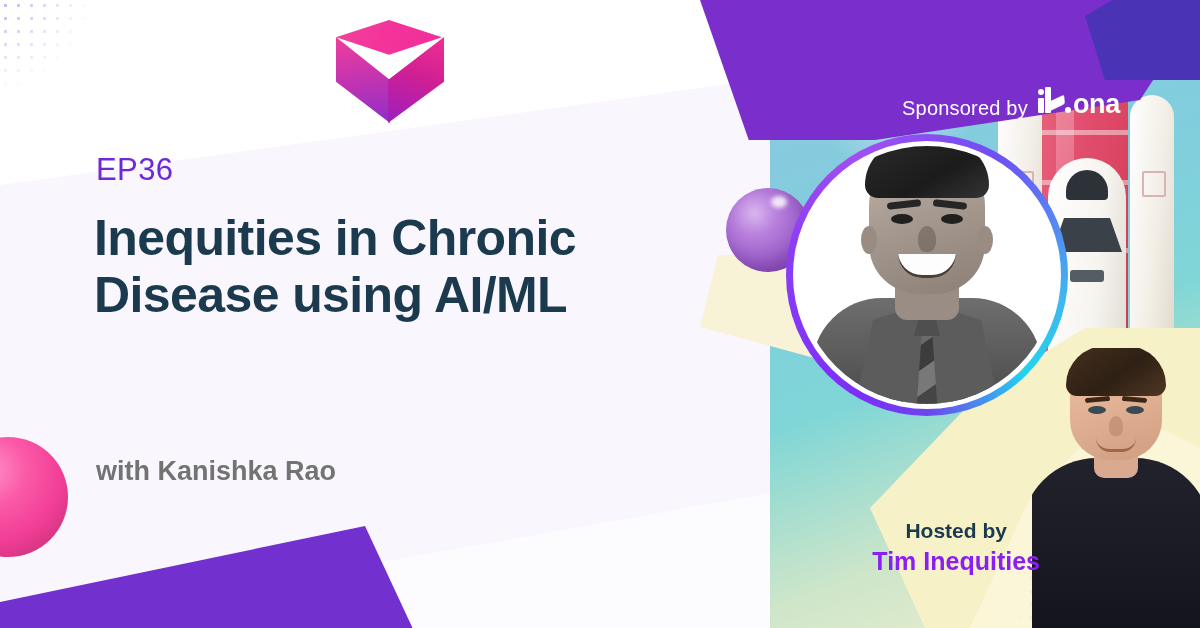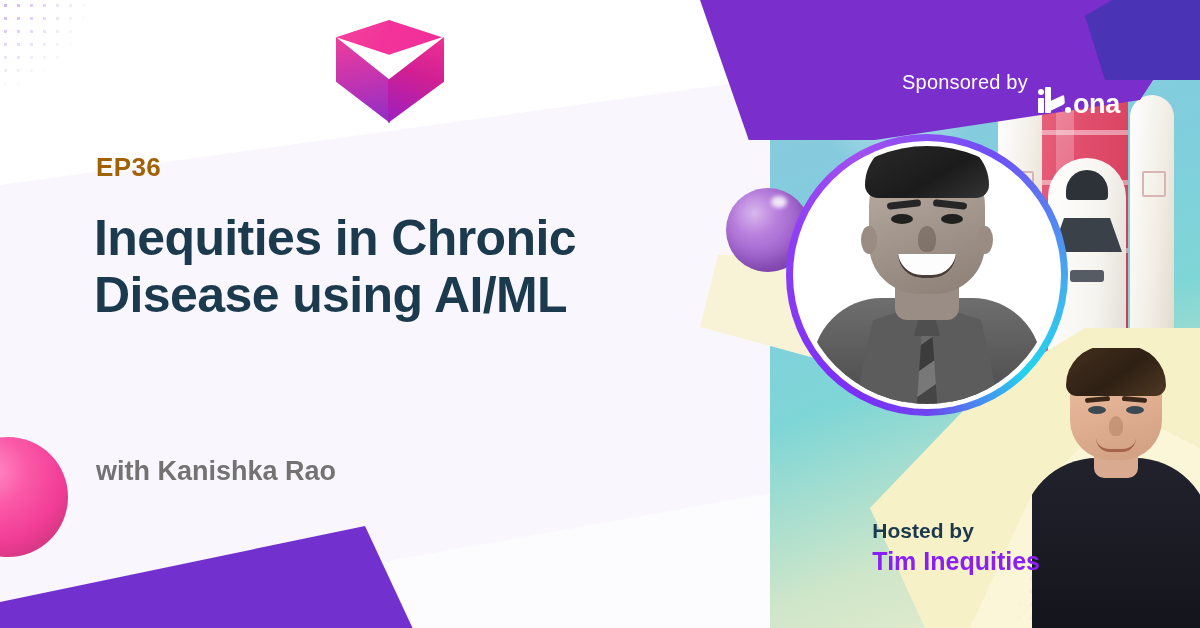--- a/index.html
+++ b/index.html
@@ -314,37 +314,37 @@
   .h-nose{ position:absolute; left:50%; bottom:192px; transform:translateX(-50%); width:14px; height:20px; background:rgba(175,125,95,.5); border-radius:50% 50% 40% 40%; }
   .h-smile{
     position:absolute; left:50%; bottom:176px; transform:translateX(-50%);
     width:40px; height:14px; border-bottom:3px solid #a5654d;
     border-radius:0 0 22px 22px;
   }
 
   
   .ep{
     position:absolute; left:96px; top:152px;
-    font-size:26px; font-weight:bold; letter-spacing:.4px;
-    color:#a16207;
+    font-size:31px; font-weight:normal; letter-spacing:.4px;
+    color:#6d28d9;
   }
   .title{
     position:absolute; left:94px; top:210px; width:620px;
     font-size:50px; line-height:1.14; font-weight:bold;
     color:#1b3a4d; letter-spacing:-.6px;
   }
   .title .ln{ display:block; }
   .guest-line{
     position:absolute; left:96px; top:456px;
     font-size:27px; font-weight:bold; color:#737373;
   }
 
   .sponsor{
     position:absolute; right:80px; top:44px;
-    display:flex; align-items:center; gap:9px;
+    display:flex; align-items:flex-end; gap:9px;
     color:#ffffff; font-size:20px; letter-spacing:.2px;
   }
   .sponsor-logo{
     display:flex; align-items:baseline; gap:0px;
     font-size:27px; font-weight:bold; color:#ffffff; letter-spacing:-.5px;
   }
   .logo-i{ position:relative; display:inline-block; width:8px; }
   .logo-i:before{
     content:""; position:absolute; left:1px; bottom:18px; width:6px; height:6px;
     border-radius:50%; background:#ffffff;
@@ -363,21 +363,21 @@
     background:#ffffff; border-radius:2px;
     transform:skewX(-28deg) rotate(-32deg); transform-origin:left bottom;
   }
   .logo-dot{
     display:inline-block; width:6px; height:6px; border-radius:50%;
     background:#ffffff; margin:0 2px 0 3px;
   }
   .logo-ona{ letter-spacing:-.3px;margin-top:45px; }
 
   .host-block{
-    position:absolute; right:160px; bottom:52px; text-align:left;
+    position:absolute; right:160px; bottom:52px; text-align:center;
     line-height:1.22;
   }
   .hosted-by{ font-size:21px; font-weight:bold; color:#1b3a4d; }
   .host-name{ font-size:25px; font-weight:bold; color:#8a1ff5; margin-top:2px; }
 </style>
 </head>
 <body>
 
 <div class="canvas">
 

